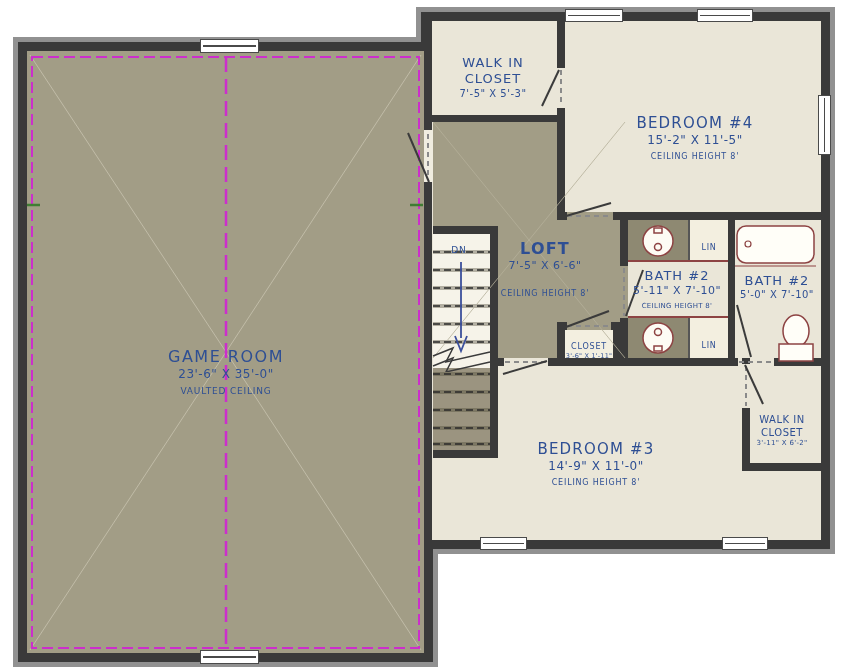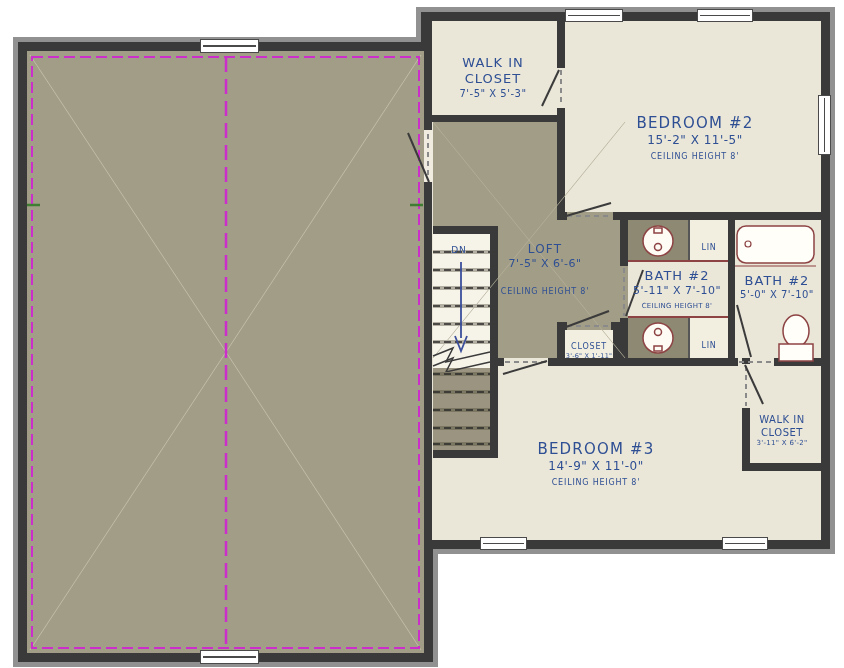--- a/index.html
+++ b/index.html
@@ -17,21 +17,21 @@
   .redline{position:absolute;background:var(--fixture_red,#8d4343);}
   .sepline{position:absolute;background:#555555;}
   .win-h,.win-v{position:absolute;background:#ffffff;border:1px solid #4a4a4a;box-sizing:border-box;}
   .win-h::after{content:"";position:absolute;left:2px;right:2px;top:50%;height:1.5px;margin-top:-1px;background:#4a4a4a;}
   .win-v::after{content:"";position:absolute;top:2px;bottom:2px;left:50%;width:1.5px;margin-left:-1px;background:#4a4a4a;}
   svg.overlay{position:absolute;left:0;top:0;pointer-events:none;}
   .label{position:absolute;transform:translate(-50%,-50%);text-align:center;
          color:var(--text_blue,#2e4f94);white-space:nowrap;line-height:1.25;}
   .t16{font-size:16px;letter-spacing:1.5px;font-weight:500;}
   .t15{font-size:15px;letter-spacing:1.2px;font-weight:500;}
-  .t14{font-size:12px;letter-spacing:1.2px;font-weight:400;margin-top:36px;}
+  .t14{font-size:16px;letter-spacing:1.2px;font-weight:700;margin-top:36px;}
   .t13{font-size:13px;letter-spacing:1px;font-weight:500;}
   .t12{font-size:12px;letter-spacing:.5px;}
   .t11{font-size:11px;letter-spacing:.5px;}
   .t10{font-size:10px;letter-spacing:.5px;}
   .t9{font-size:9px;letter-spacing:.8px;}
   .t8{font-size:8px;letter-spacing:.8px;margin-top:16px;}
   .t7{font-size:7px;letter-spacing:.3px;}
   .t6{font-size:6.5px;letter-spacing:.2px;}
   .gap4{margin-top:4px;}
 </style>
@@ -202,29 +202,34 @@
       <circle cx="748" cy="244" r="3" fill="none" style="stroke:var(--fixture_red,#8d4343)" stroke-width="1.2"></circle>
       <line x1="735" y1="266" x2="816" y2="266" style="stroke:var(--fixture_red,#8d4343)" stroke-width="1.2"></line>
     </g>
 
     <g>
       <ellipse cx="796" cy="331" rx="13" ry="16" fill="#fffef8" style="stroke:var(--fixture_red,#8d4343)" stroke-width="1.5"></ellipse>
       <rect x="779" y="344" width="34" height="17" fill="#fffef8" style="stroke:var(--fixture_red,#8d4343)" stroke-width="1.5"></rect>
     </g>
   </svg>
 
+  <div class="label" style="left:226px;top:372px;">
+    <div class="t16">GAME ROOM</div>
+    <div class="t12">23'-6" X 35'-0"</div>
+    <div class="t9 gap4">VAULTED CEILING</div>
+  </div>
 
   <div class="label" style="left:493px;top:77px;">
     <div class="t13">WALK IN</div>
     <div class="t13">CLOSET</div>
     <div class="t10">7'-5" X 5'-3"</div>
   </div>
 
   <div class="label" style="left:695px;top:138px;">
-    <div class="t15">BEDROOM #2</div>
+    <div class="t15">BEDROOM #4</div>
     <div class="t12">15'-2" X 11'-5"</div>
     <div class="t8 gap4">CEILING HEIGHT 8'</div>
   </div>
 
   <div class="label" style="left:545px;top:251px;">
     <div class="t14">LOFT</div>
     <div class="t11">7'-5" X 6'-6"</div>
     <div class="t8">CEILING HEIGHT 8'</div>
   </div>
 

